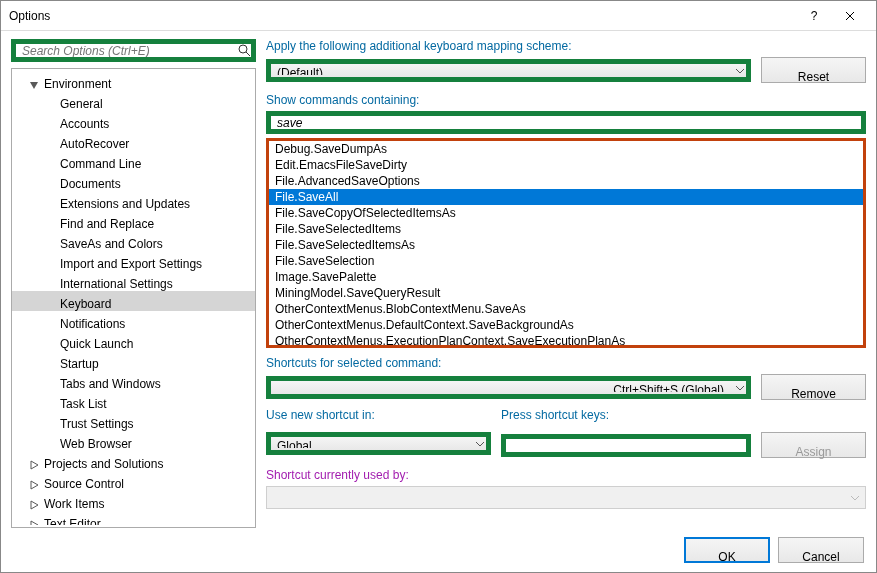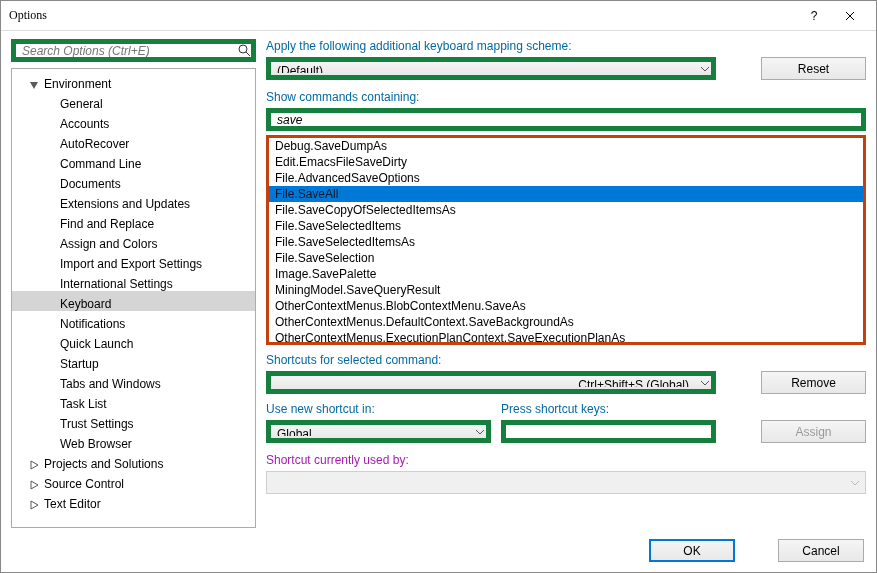--- a/index.html
+++ b/index.html
@@ -1,19 +1,19 @@
 <!DOCTYPE html>
 <html><head>
 <meta charset="utf-8">
 <style>
   * { box-sizing: border-box; font-family: "Segoe UI", Tahoma, sans-serif; font-size: 12px; }
   html,body { margin:0; padding:0; background:#fff; }
   .dialog { width:877px; height:573px; border:1px solid #888; background:#fff; display:flex; flex-direction:column; }
   .titlebar { height:30px; display:flex; align-items:center; padding:0 8px; border-bottom:1px solid #ddd; }
-  .titlebar .title { flex:1;font-family:Liberation Serif, serif; }
+  .titlebar .title { flex:1; }
   .titlebar .btn { width:36px; height:28px; display:flex; align-items:center; justify-content:center; }
   .body { flex:1; display:flex; padding:8px 10px 0 10px; gap:10px; overflow:hidden; }
   .left { width:245px; display:flex; flex-direction:column; }
   .search-wrap { position:relative; margin-bottom:6px; }
   .search-input { width:100%; height:22px; border:1px solid #ababab; padding:2px 24px 2px 6px; font-style:italic; color:#666; background:#fff; }
   .search-icon { position:absolute; right:4px; top:3px; width:16px; height:16px; display:flex; align-items:center; justify-content:center; color:#555;}
   .tree { flex:1; border:1px solid #ababab; overflow-y:auto; background:#fff; padding:2px 0; }
   .tree-scroll { overflow-y:scroll; height:100%; }
   .node { display:flex; align-items:flex-end; height:20px; padding-left:4px; cursor:default; white-space:nowrap;}
   .node.lvl0 { padding-left:8px; }
@@ -21,31 +21,31 @@
   .node.has-tw { padding-left:16px; }
   .node .tw { width:12px; height:12px; display:inline-flex; align-items:center; justify-content:center; margin-right:4px; }
   .node.selected { background:#d5d5d5; }
   .right { flex:1; display:flex; flex-direction:column; gap:4px; overflow:hidden;}
   .row { display:flex; gap:10px; align-items:center; }
   .label { color:#0369a1; }
   select, input[type=text] { border:5px solid #15803d; height:23px; padding:2px 6px; background:#fff; }
   select { appearance:none; -webkit-appearance:none; background:linear-gradient(#f5f5f5,#e8e8e8); padding-right:22px; position:relative;}
   .select-wrap { position:relative; flex:1; }
   .select-wrap .chev { position:absolute; right:6px; top:6px; pointer-events:none; }
-  .btn-std { min-width:90px; height:23px; border:1px solid #ababab; background:linear-gradient(#f5f5f5,#e8e8e8); padding:4px 12px; cursor:default;margin-left:35px;}
+  .btn-std { min-width:90px; height:23px; border:1px solid #ababab; background:linear-gradient(#f5f5f5,#e8e8e8); padding:12px 12px; cursor:default;}
   .btn-std:disabled { color:#9a9a9a; }
   .btn-std.primary { border:1px solid #0078d7; box-shadow:inset 0 0 0 1px #0078d7; }
   .cmdlist { border:3px solid #c2410c; height:210px; overflow-y:scroll; background:#fff; }
   .cmdlist .item { padding:1px 6px; height:16px; line-height:15px; white-space:nowrap; cursor:default;}
-  .cmdlist .item.selected { background:#0078d7; color:#0f172a; }
+  .cmdlist .item.selected { background:#0078d7; color:#ffffff; }
   .footer { height:44px; border-top:none; display:flex; justify-content:flex-end; align-items:center; gap:8px; padding:8px 12px;}
   .readonly-field { border:1px solid #cfcfcf; height:23px; background:#f0f0f0; color:#888; padding:2px 6px; width:100%; }
   .disabled-label { color:#a21caf; }
   .two-col { display:flex; gap:10px; }
-  .two-col > div { display:flex; flex-direction:column; gap:4px;justify-content:space-between; }
+  .two-col > div { display:flex; flex-direction:column; gap:10px;justify-content:space-between; }
   ::-webkit-scrollbar { width:17px; background:#f0f0f0;}
   ::-webkit-scrollbar-thumb { background:#c2c2c2; }
   ::-webkit-scrollbar-button { height:17px; background:#f0f0f0;}
 </style>
 </head>
 <body>
 
 <div class="dialog">
 
   <div class="titlebar">
@@ -97,21 +97,21 @@
             <div class="node lvl1">
               <span>Documents</span>
             </div>
             <div class="node lvl1">
               <span>Extensions and Updates</span>
             </div>
             <div class="node lvl1">
               <span>Find and Replace</span>
             </div>
             <div class="node lvl1">
-              <span>Assign and Colors</span>
+              <span>SaveAs and Colors</span>
             </div>
             <div class="node lvl1">
               <span>Import and Export Settings</span>
             </div>
             <div class="node lvl1">
               <span>International Settings</span>
             </div>
             <div class="node lvl1 selected">
               <span>Keyboard</span>
             </div>
@@ -144,20 +144,28 @@
               </span>
               <span>Projects and Solutions</span>
             </div>
             <div class="node lvl0 has-tw">
               <span class="tw">
                 <svg width="10" height="10" viewBox="0 0 10 10">
                   <path d="M2 1 L9 5 L2 9 Z" fill="none" stroke="#595959"></path>
                 </svg>
               </span>
               <span>Source Control</span>
+            </div>
+            <div class="node lvl0 has-tw">
+              <span class="tw">
+                <svg width="10" height="10" viewBox="0 0 10 10">
+                  <path d="M2 1 L9 5 L2 9 Z" fill="none" stroke="#595959"></path>
+                </svg>
+              </span>
+              <span>Work Items</span>
             </div>
             <div class="node lvl0 has-tw">
               <span class="tw">
                 <svg width="10" height="10" viewBox="0 0 10 10">
                   <path d="M2 1 L9 5 L2 9 Z" fill="none" stroke="#595959"></path>
                 </svg>
               </span>
               <span>Text Editor</span>
             </div>
           </div>

